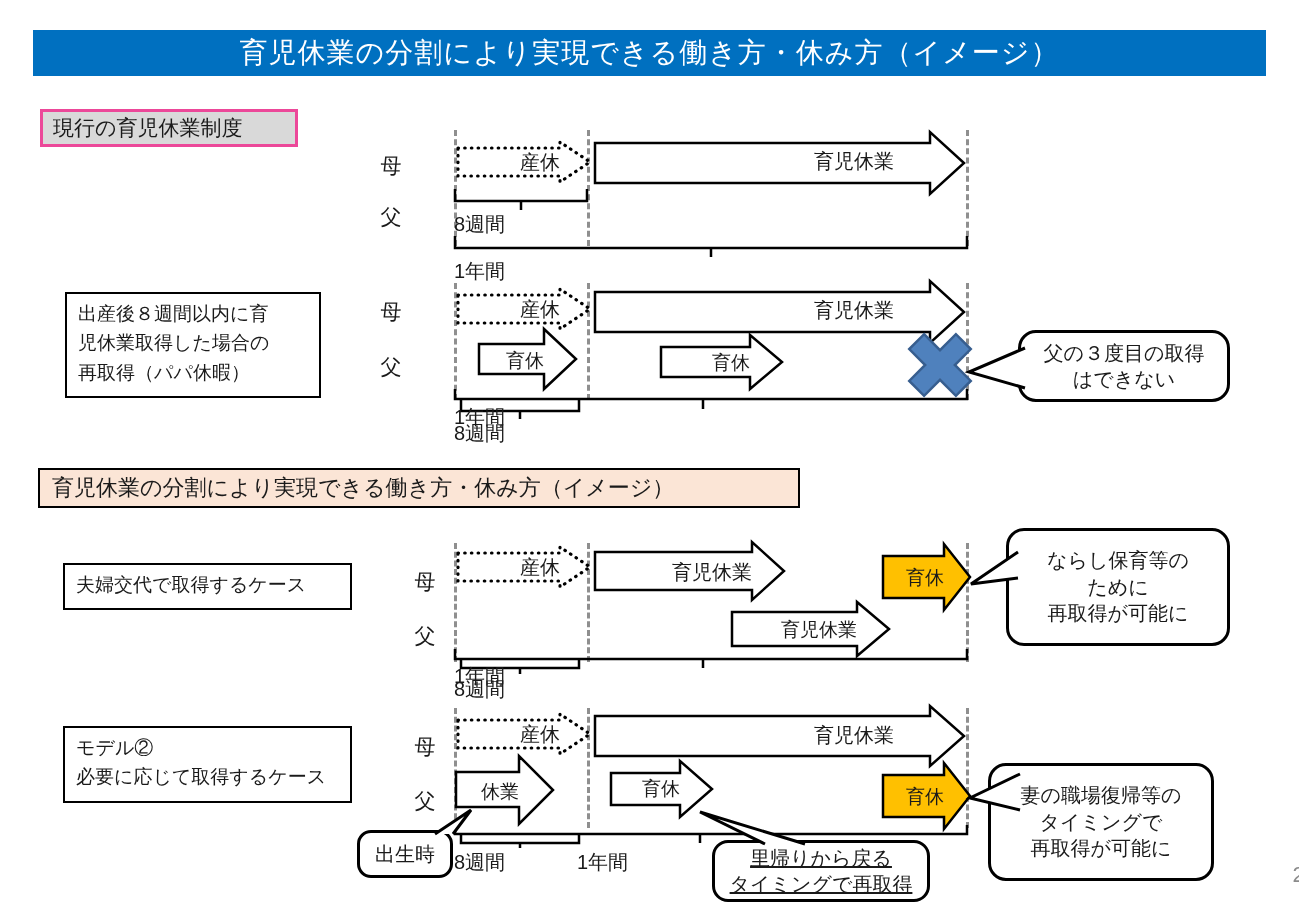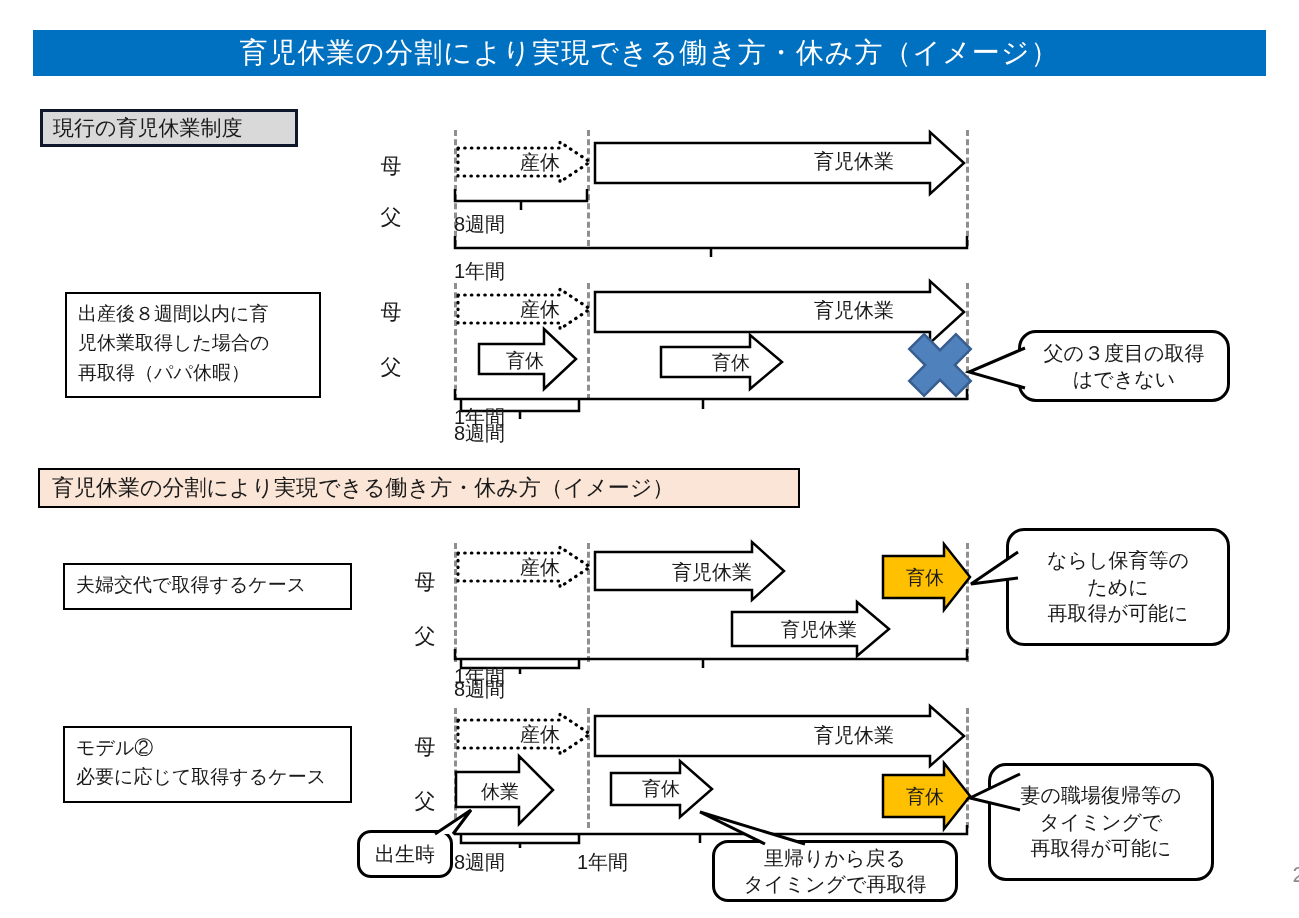--- a/index.html
+++ b/index.html
@@ -2,21 +2,21 @@
 <html><head>
 <meta charset="utf-8">
 <style>
   html,body{margin:0;padding:0;background:#fff;}
   body{font-family:"Liberation Sans","DejaVu Sans",sans-serif;color:#1a1a1a;}
   .slide{position:relative;width:1299px;height:918px;background:#fff;overflow:hidden;}
   .abs{position:absolute;}
   svg.abs{overflow:visible;}
   .title-bar{left:33px;top:30px;width:1233px;height:46px;background:#0070C0;color:#fff;
     display:flex;align-items:center;justify-content:center;font-size:28px;letter-spacing:1px;}
-  .gray-tag{left:40px;top:109px;width:258px;height:38px;background:#D9D9D9;border:3px solid #0f172a;
+  .gray-tag{left:40px;top:109px;width:258px;height:38px;background:#D9D9D9;border:3px solid #ec4899;
     display:flex;align-items:center;padding-left:10px;font-size:21px;box-sizing:border-box;}
   .peach-tag{left:38px;top:468px;width:762px;height:40px;background:#FBE5D6;border:2.5px solid #000;
     display:flex;align-items:center;padding-left:12px;font-size:22px;box-sizing:border-box;}
   .row-label{font-size:21px;width:26px;text-align:center;}
   .arrow-label{text-align:right;font-size:20px;z-index:4;}
   .arrow-label.sm{font-size:19px;}
   .bracket-label{font-size:20px;}
   .note-box{border:2px solid #000;background:#fff;font-size:19px;line-height:1.55;
     padding:7px 11px;box-sizing:border-box;font-family:Liberation Mono, monospace;}
   .callout{border:3.5px solid #000;border-radius:18px;background:#fff;display:flex;
@@ -211,21 +211,21 @@
   </svg>
   <div class="abs arrow-label sm" style="left:882px;top:784px;width:62px;">育休</div>
 
   <div class="abs callout" style="left:357px;top:830px;width:96px;height:48px;border-width:3px;border-radius:14px;">
     <div>出生時</div>
   </div>
   <svg class="abs tail" style="left:425px;top:806px;" width="50" height="30">
     <path class="tailpath" d="M10,28 L46,4 L28,28"></path>
   </svg>
 
-  <div class="abs callout" style="left:712px;top:840px;width:246px;height:62px;border-radius:16px;">
+  <div class="abs callout" style="left:712px;top:840px;width:218px;height:62px;border-radius:16px;text-decoration:underline;">
     <div>里帰りから戻る</div>
     <div>タイミングで再取得</div>
   </div>
   <svg class="abs tail" style="left:695px;top:808px;" width="120" height="38">
     <path class="tailpath" d="M70,36 L5,4 L110,36"></path>
   </svg>
 
   <div class="abs callout" style="left:988px;top:763px;width:226px;height:118px;">
     <div>妻の職場復帰等の</div>
     <div>タイミングで</div>

